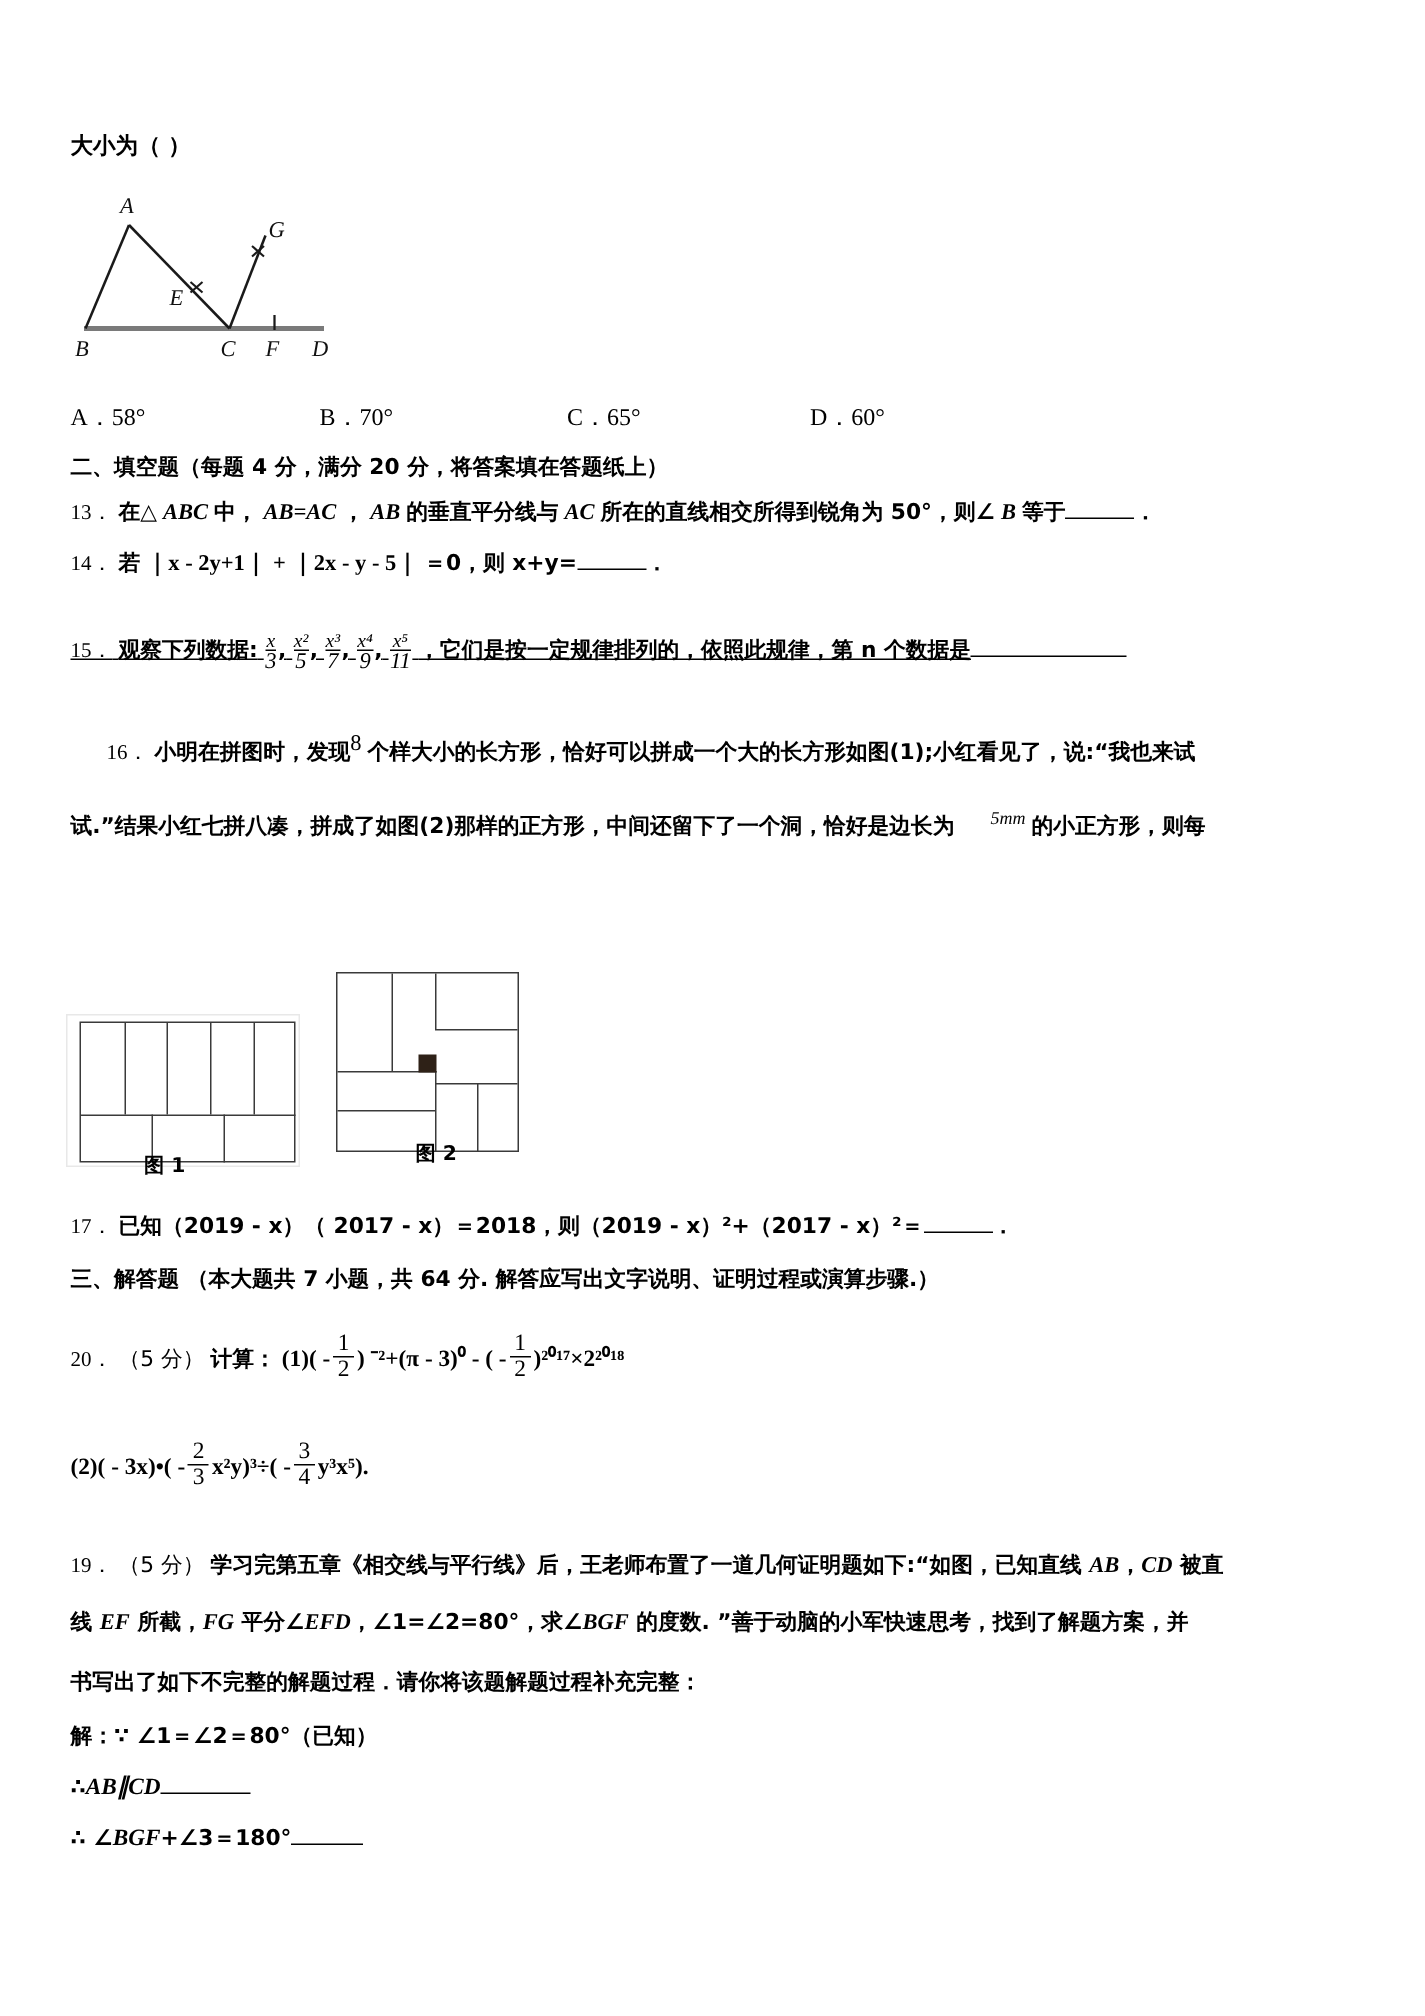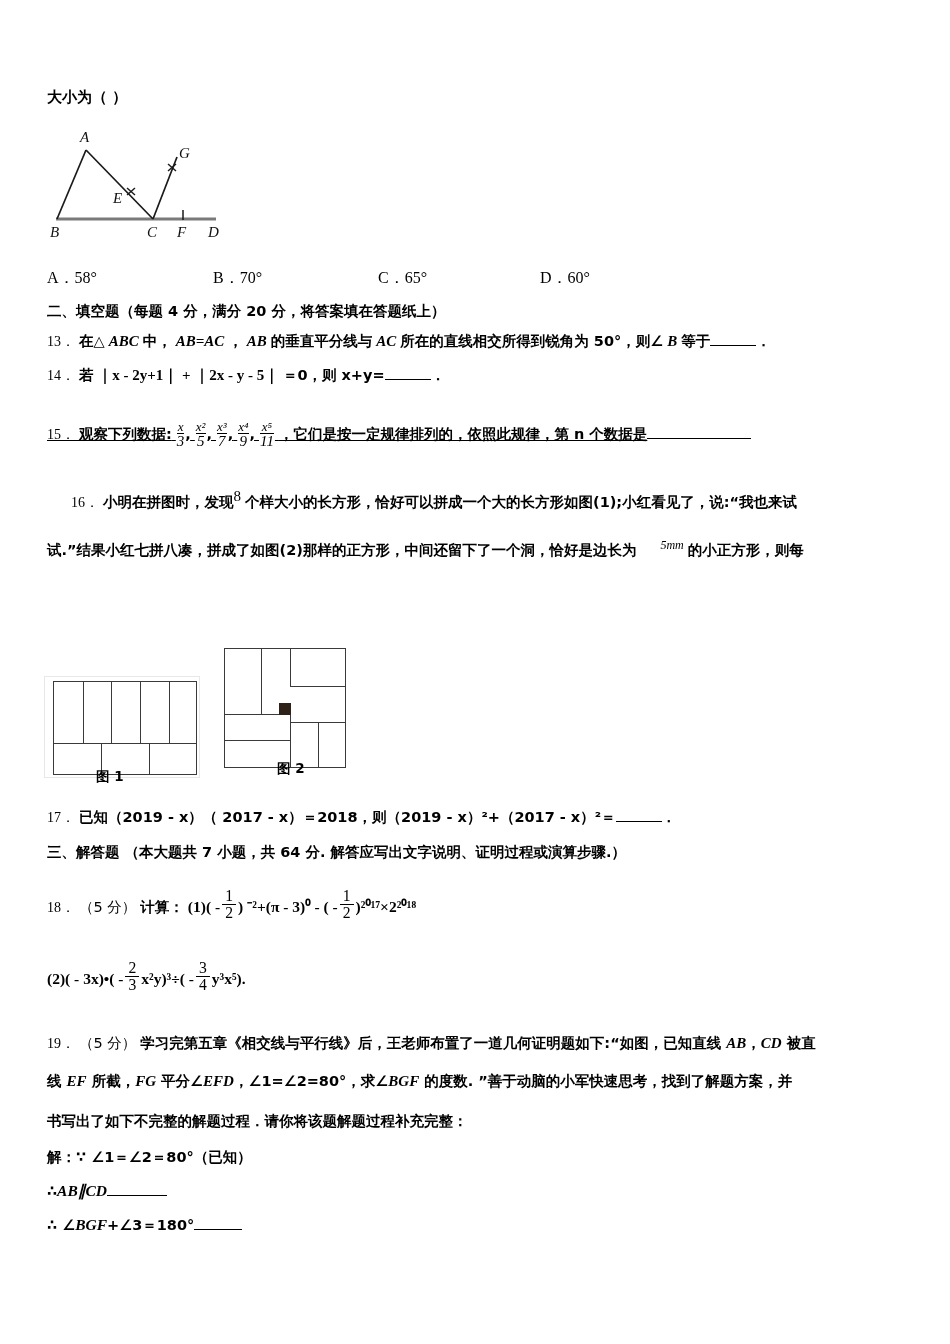--- a/index.html
+++ b/index.html
@@ -249,21 +249,21 @@
   </div>
 
   <div class="row" style="left:47px; top:808px;">
     <span class="qnum">17．</span>
     <span class="cnb">已知（2019 - x）（ 2017 - x）＝2018，则（2019 - x）²+（2017 - x）²＝</span><span class="blank b1"></span><span class="cnb">．</span>
   </div>
 
   <div class="row sechead" style="left:47px; top:843px;">三、解答题 （本大题共 7 小题，共 64 分. 解答应写出文字说明、证明过程或演算步骤.）</div>
 
   <div class="row" style="left:47px; top:888px;">
-    <span class="qnum">18．</span>
+    <span class="qnum">20．</span>
     <span class="cnb" style="font-weight:normal">（5 分）</span>
     <span class="cnb">计算：</span>
     <span class="mb" style="font-size:15.5px">(1)( -</span><span class="frac"><span class="num">1</span><span class="den">2</span></span><span class="mb" style="font-size:15.5px">) ⁻²+(π - 3)⁰ - ( -</span><span class="frac"><span class="num">1</span><span class="den">2</span></span><span class="mb" style="font-size:15.5px">)²⁰¹⁷×2²⁰¹⁸</span>
   </div>
 
   <div class="row" style="left:47px; top:960px;">
     <span class="mb" style="font-size:15.5px">(2)( - 3x)•( -</span><span class="frac"><span class="num">2</span><span class="den">3</span></span><span class="mb" style="font-size:15.5px">x²y)³÷( -</span><span class="frac"><span class="num">3</span><span class="den">4</span></span><span class="mb" style="font-size:15.5px">y³x⁵).</span>
   </div>
 
   <div class="row" style="left:47px; top:1034px;">

